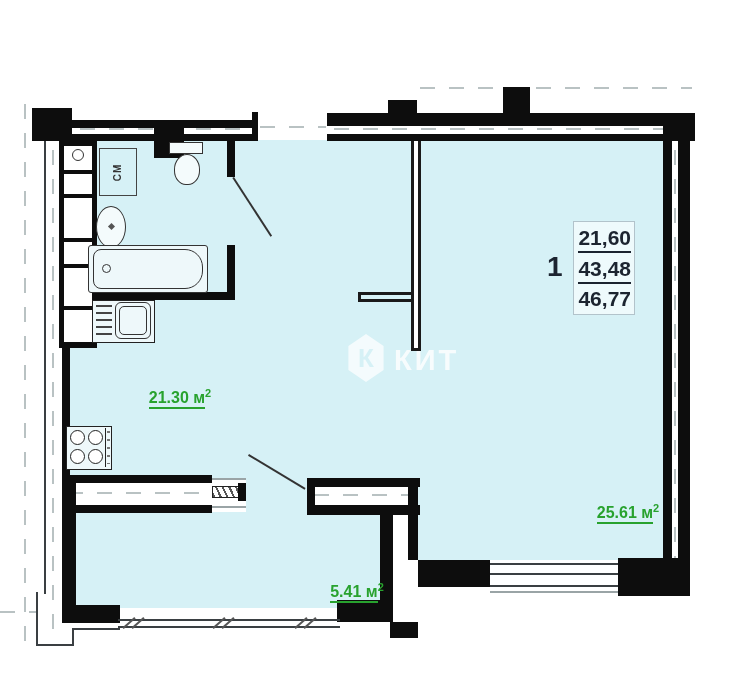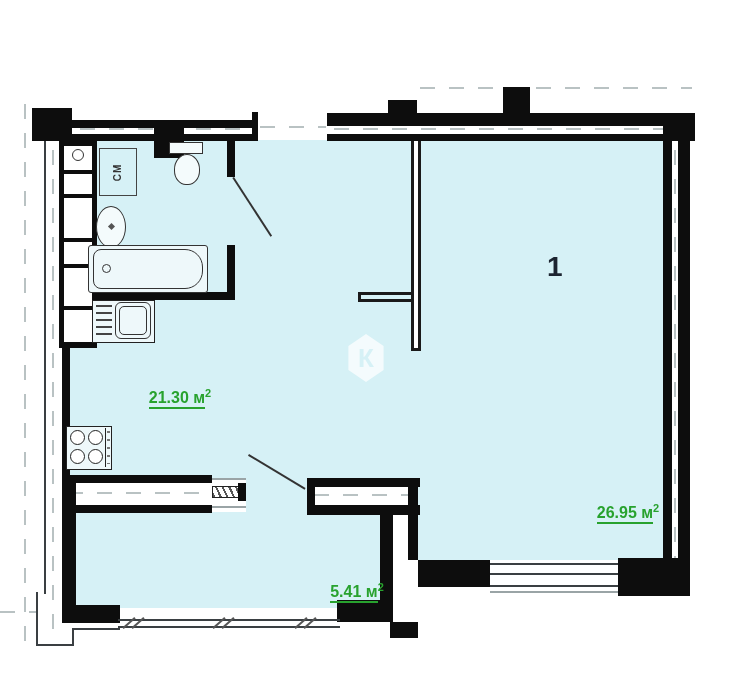--- a/index.html
+++ b/index.html
@@ -49,20 +49,21 @@
 
   <div class="cy" style="left:70px;top:140px;width:344px;height:338px;"></div>
   <div class="cy" style="left:418px;top:141px;width:246px;height:419px;"></div>
   <div class="cy" style="left:411px;top:348px;width:10px;height:132px;"></div>
   <div class="cy" style="left:76px;top:512px;width:306px;height:96px;"></div>
   <div class="cy" style="left:246px;top:478px;width:61px;height:36px;"></div>
 
   <div class="wm-hex">
       <span>К</span>
     </div>
+  <div class="wm-text">КИТ</div>
 
   <div class="dash-v" style="left:24px;top:104px;height:542px;"></div>
   <div class="dash-h" style="left:420px;top:87px;width:272px;"></div>
   <div class="dash-h" style="left:0px;top:611px;width:36px;"></div>
 
   <div class="w" style="left:32px;top:108px;width:40px;height:33px;"></div>
   <div class="w" style="left:32px;top:120px;width:226px;height:8px;"></div>
   <div class="dash-h" style="left:80px;top:128px;width:172px;"></div>
   <div class="w" style="left:72px;top:134px;width:186px;height:7px;"></div>
   <div class="w" style="left:154px;top:120px;width:30px;height:38px;"></div>
@@ -162,24 +163,35 @@
   <div class="fx" style="left:66px;top:426px;width:46px;height:44px;">
     <div class="burner" style="left:3px;top:3px;"></div>
     <div class="burner" style="left:21px;top:3px;"></div>
     <div class="burner" style="left:3px;top:22px;"></div>
     <div class="burner" style="left:21px;top:22px;"></div>
     <div class="abs" style="left:38px;top:1px;width:1px;height:39px;background:#222;"></div>
     <div class="abs" style="left:40px;top:4px;width:3px;height:33px;background:repeating-linear-gradient(180deg,#777 0 2px,transparent 2px 8px);"></div>
   </div>
 
   <div class="unitnum">1</div>
+  <div class="stats">
+    <div class="row ul">
+        <span>21,60</span>
+      </div>
+    <div class="row ul">
+        <span>43,48</span>
+      </div>
+    <div class="row">
+        <span>46,77</span>
+      </div>
+  </div>
 
   <div class="arealbl" style="left:130px;top:387px;width:100px;">
     <span class="u"><span>21.30</span>&nbsp;<span>м</span></span><sup>2</sup>
   </div>
   <div class="arealbl" style="left:585px;top:502px;width:86px;">
-    <span class="u"><span>26.95</span>&nbsp;<span>м</span></span><sup>2</sup>
+    <span class="u"><span>25.61</span>&nbsp;<span>м</span></span><sup>2</sup>
   </div>
   <div class="arealbl" style="left:318px;top:581px;width:78px;">
     <span class="u"><span>5.41</span>&nbsp;<span>м</span></span><sup>2</sup>
   </div>
 
 </div>
 
 </body></html>

